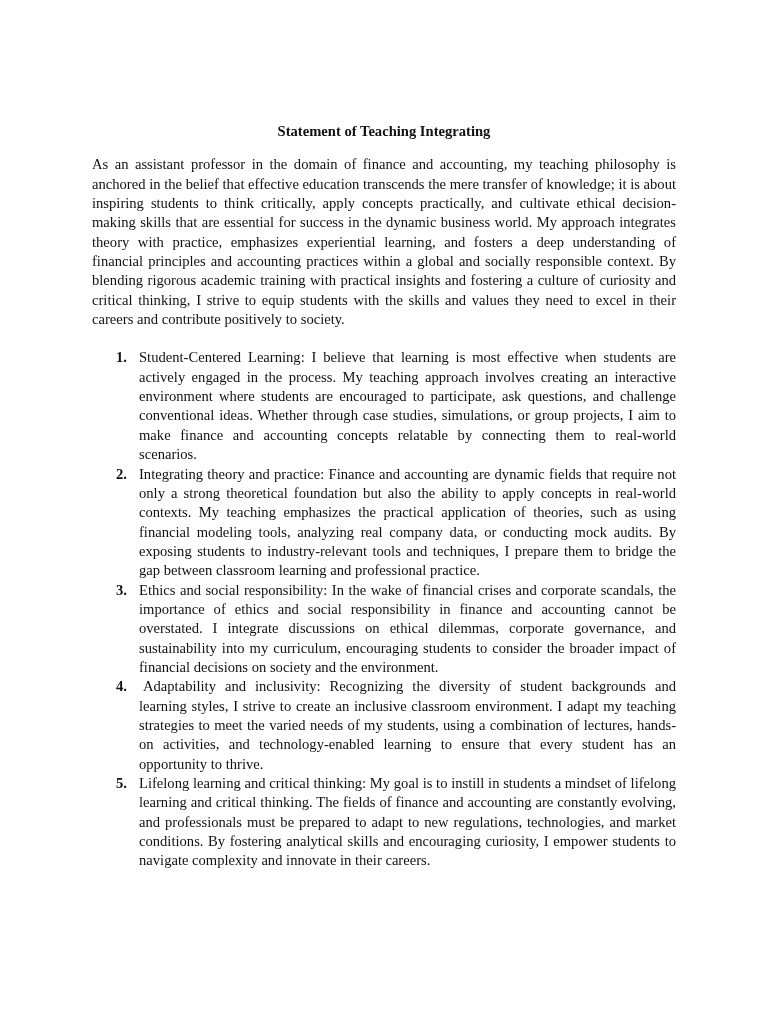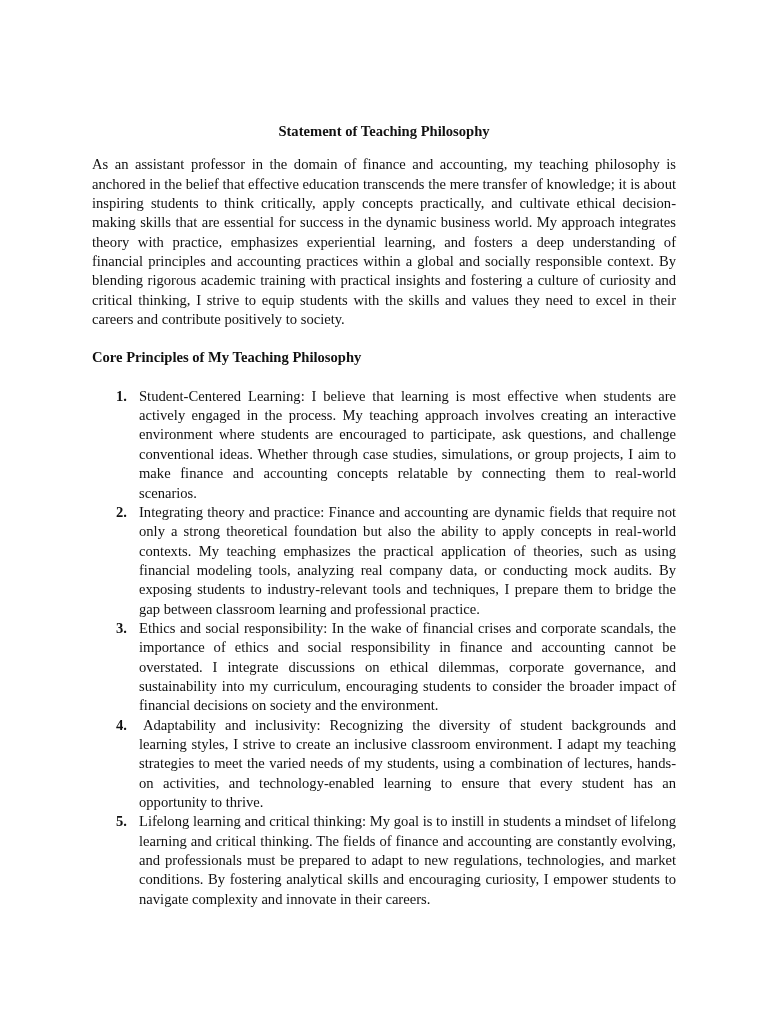--- a/index.html
+++ b/index.html
@@ -60,25 +60,24 @@
       font-weight: normal;
     }
     ol.principles li.indent-term .term {
       padding-left: 4px;
     }
   </style>
 </head>
 <body>
 
 <div class="page">
-  <h1 class="doc-title">Statement of Teaching Philosophy</h1>
+  <h1 class="doc-title">Statement of Teaching Integrating</h1>
 
   <p class="intro">As an assistant professor in the domain of finance and accounting, my teaching philosophy is anchored in the belief that effective education transcends the mere transfer of knowledge; it is about inspiring students to think critically, apply concepts practically, and cultivate ethical decision-making skills that are essential for success in the dynamic business world. My approach integrates theory with practice, emphasizes experiential learning, and fosters a deep understanding of financial principles and accounting practices within a global and socially responsible context. By blending rigorous academic training with practical insights and fostering a culture of curiosity and critical thinking, I strive to equip students with the skills and values they need to excel in their careers and contribute positively to society.</p>
 
-  <h2 class="section-heading">Core Principles of My Teaching Philosophy</h2>
 
   <ol class="principles">
     <li>
       <span class="num">1.</span>
       <span class="term">Student-Centered Learning:</span><span> I believe that learning is most effective when students are actively engaged in the process. My teaching approach involves creating an interactive environment where students are encouraged to participate, ask questions, and challenge conventional ideas. Whether through case studies, simulations, or group projects, I aim to make finance and accounting concepts relatable by connecting them to real-world scenarios.</span>
     </li>
     <li>
       <span class="num">2.</span>
       <span class="term">Integrating theory and practice:</span><span> Finance and accounting are dynamic fields that require not only a strong theoretical foundation but also the ability to apply concepts in real-world contexts. My teaching emphasizes the practical application of theories, such as using financial modeling tools, analyzing real company data, or conducting mock audits. By exposing students to industry-relevant tools and techniques, I prepare them to bridge the gap between classroom learning and professional practice.</span>
     </li>

